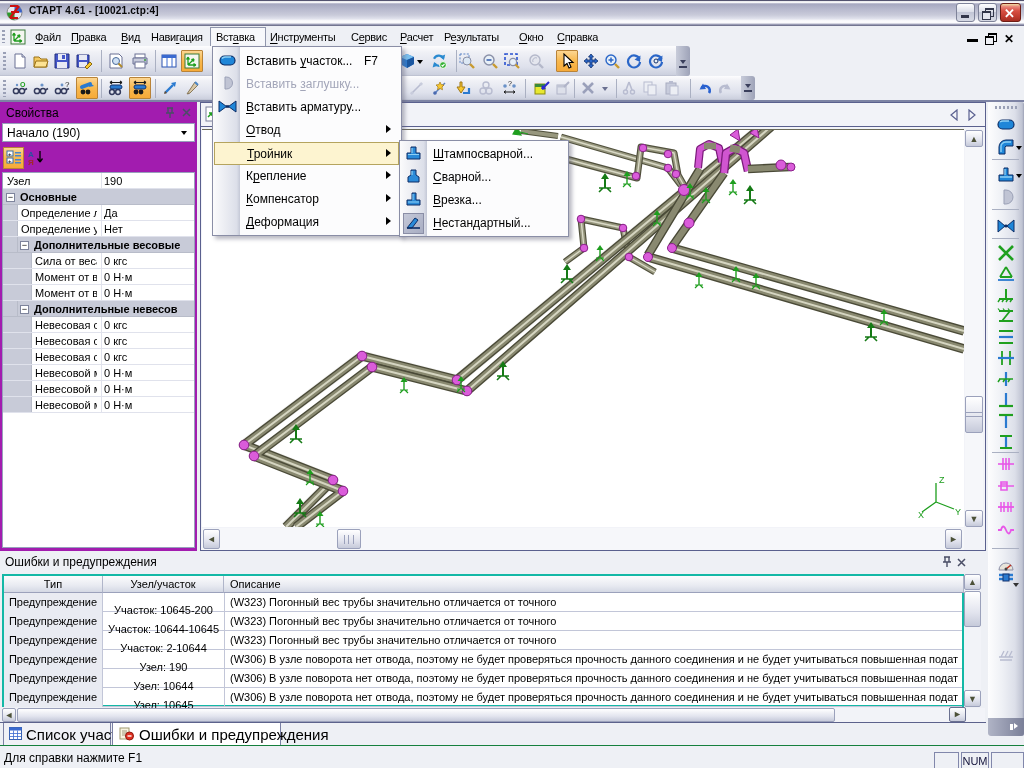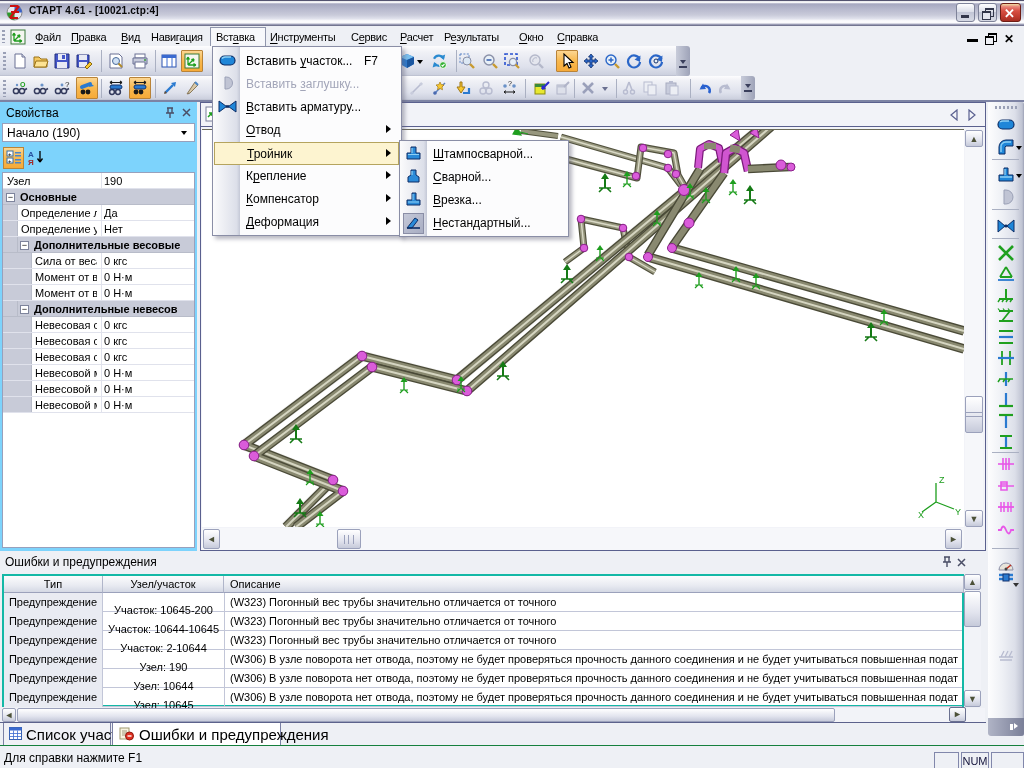--- a/index.html
+++ b/index.html
@@ -20,21 +20,21 @@
 
 .tbar{background:linear-gradient(180deg,#fdfdfe 0%,#f0f1f6 20%,#dee1ec 70%,#ccd0de 96%,#b6bac9 100%);border-radius:0 3px 3px 0;}
 #tb1{left:0;top:46px;width:690px;height:30px;}
 #tb2{left:0;top:76px;width:755px;height:24px;}
 .tcap{position:absolute;width:14px;border-radius:0 3px 3px 0;background:linear-gradient(90deg,#c8ccda,#9ea3b8);}
 .ticon{position:absolute;width:16px;height:16px;}
 .thot{position:absolute;width:22px;height:22px;background:linear-gradient(180deg,#fcd692,#f8b84e 50%,#f6aa38);border:1px solid #b98338;box-sizing:border-box;border-radius:1px;}
 .tsep{position:absolute;width:1px;background:#aab0c2;}
 #cline{left:0;top:100px;width:1024px;height:2px;background:#7d83a4;}
 
-#props{left:0;top:102px;width:197px;height:510px;background:#7dd3fc;font-size:11px;}
+#props{left:0;top:102px;width:197px;height:510px;background:#a21caf;font-size:11px;}
 #propgrid{position:absolute;left:2px;top:70px;width:191px;height:374px;background:#fff;border:1px solid #98a0bc;}
 .prow{position:absolute;left:0;width:100%;height:16px;border-bottom:1px solid #e0e2ec;box-sizing:border-box;}
 .pgroup{background:#c8cbd8;font-weight:bold;border-bottom:1px solid #b8bcc9;}
 .pcell{position:absolute;top:2px;left:4px;right:97px;white-space:nowrap;overflow:hidden;}
 .pval{position:absolute;top:2px;left:101px;white-space:nowrap;}
 .pind{position:absolute;left:0;top:0;bottom:0;width:14px;background:#c8cbd8;border-right:1px solid #b8bcc9;}
 .pbox{position:absolute;top:4px;width:9px;height:9px;border:1px solid #7e849c;background:#fff;
  font-size:9px;line-height:7px;text-align:center;font-weight:normal;box-sizing:border-box;color:#000;}
 .pvline{position:absolute;left:98px;top:0;bottom:0;width:1px;background:#e0e2ec;}
 

